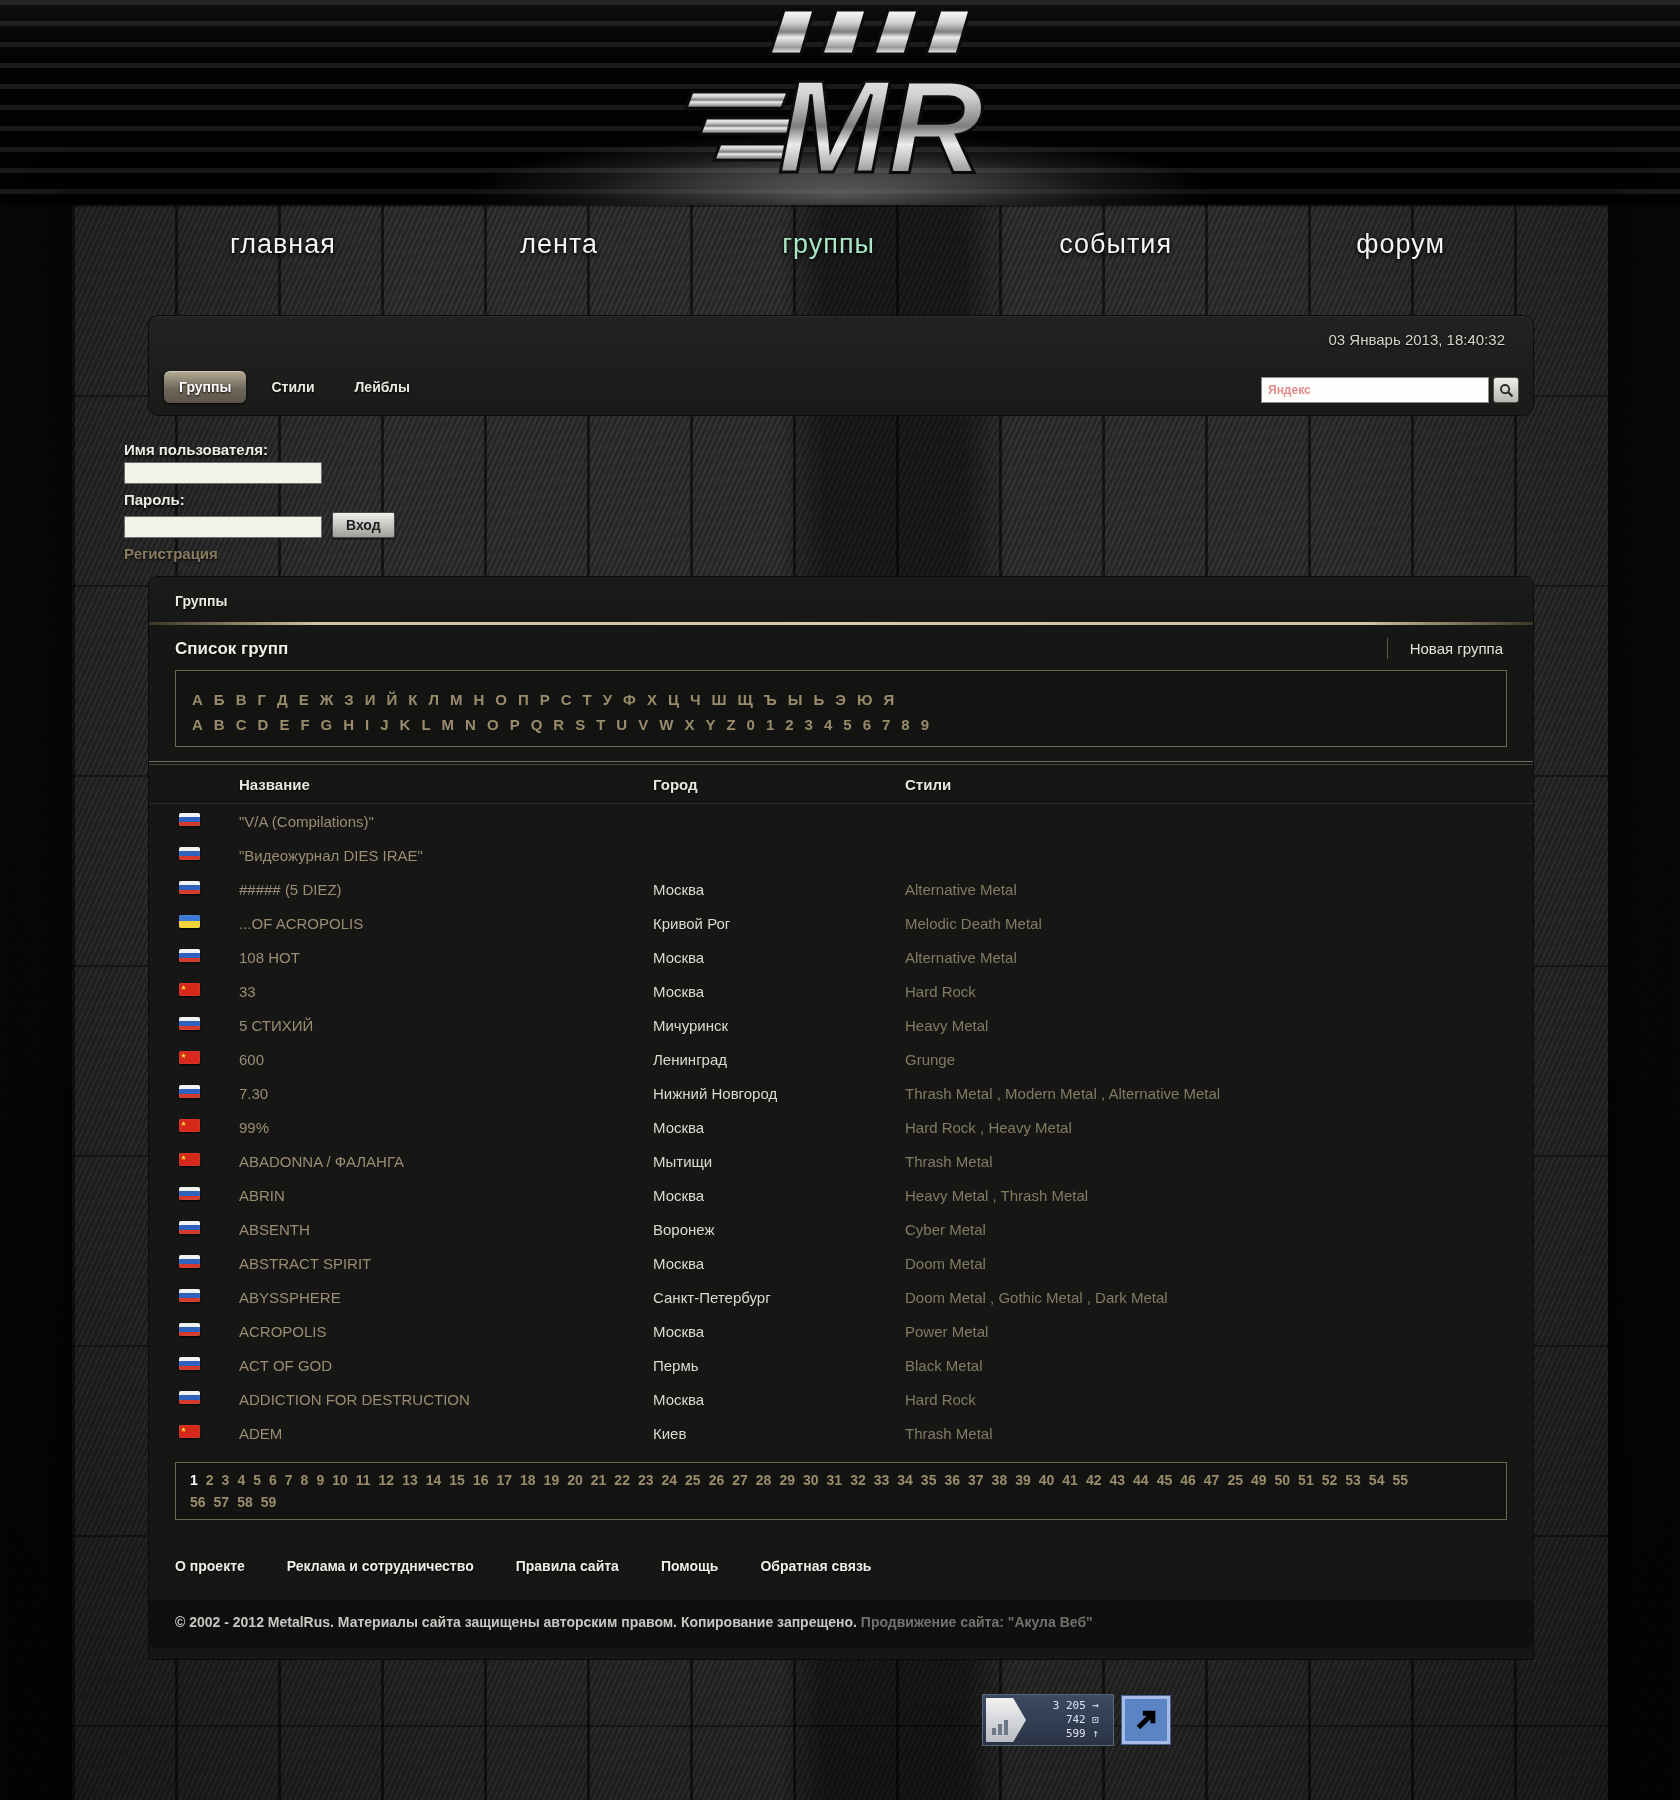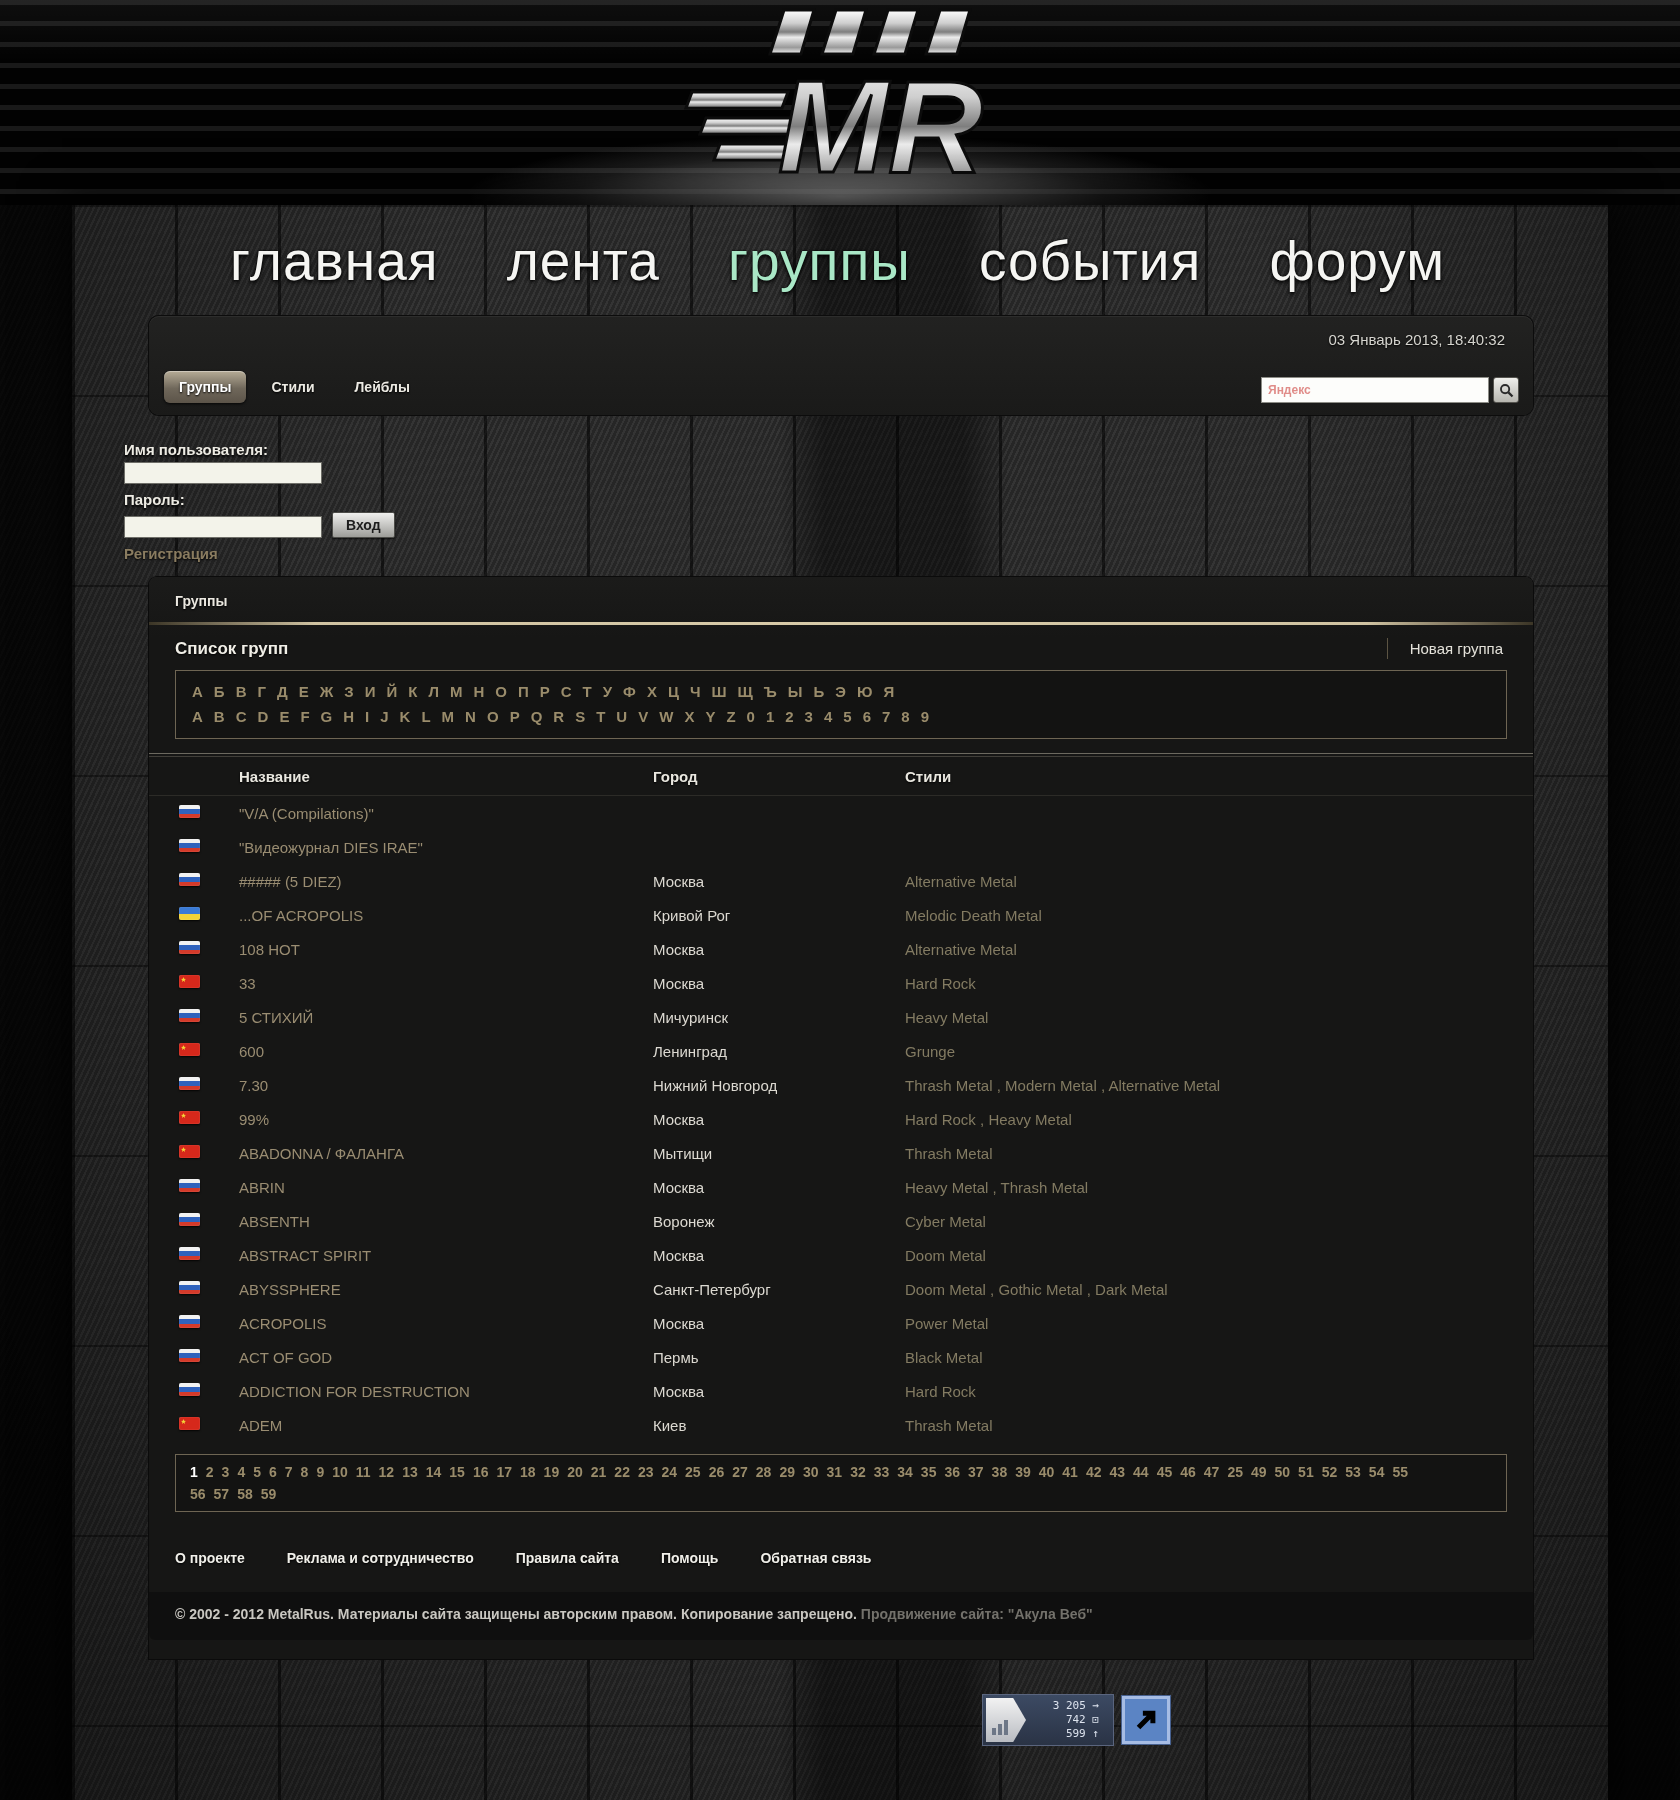--- a/index.html
+++ b/index.html
@@ -25,21 +25,21 @@
       radial-gradient(ellipse at 50% 28%, transparent 45%, rgba(0,0,0,.45) 100%),
       linear-gradient(90deg, transparent 46%, rgba(0,0,0,.45) 49% 58%, transparent 61%),
       repeating-linear-gradient(90deg, rgba(0,0,0,.55) 0 3px, transparent 3px 103px),
       repeating-linear-gradient(180deg, rgba(0,0,0,.4) 0 2px, transparent 2px 190px),
       repeating-linear-gradient(115deg,#343434 0 2px,#262626 2px 5px);
     box-shadow:0 0 38px 10px rgba(0,0,0,.7);}
 
   
   .main-nav{position:absolute;top:24px;left:158px;right:162px;display:flex;
     justify-content:space-between;align-items:center;}
-  .nav-item{font-size:55px;color:#f5f5f2;text-decoration:none;letter-spacing:1px;
+  .nav-item{font-size:27px;color:#f5f5f2;text-decoration:none;letter-spacing:1px;
     text-shadow:0 2px 4px #000,0 0 2px #000;cursor:pointer;}
   .nav-item.active{color:#a9e7c6;}
 
   
   .toolbar{position:absolute;top:111px;left:77px;width:1384px;height:99px;
     background:linear-gradient(180deg,#222221,#1a1a19);border-radius:10px;
     box-shadow:0 0 0 1px #0c0c0c, inset 0 1px 0 rgba(255,255,255,.05);}
   .datetime{position:absolute;top:15px;right:28px;font-size:15px;color:#d6d5cf;
     text-shadow:0 1px 2px #000;}
   .tabs{position:absolute;left:15px;bottom:12px;display:flex;gap:10px;align-items:center;}
@@ -77,21 +77,21 @@
     box-shadow:0 0 0 1px #0b0b0b;box-sizing:border-box;}
   .crumb{padding:16px 26px 13px;font-size:14px;font-weight:bold;color:#ece9e1;
     text-shadow:0 1px 2px #000;}
   .gold-divider{height:3px;
     background:linear-gradient(90deg,#3b3526,#d0c3a2 12%,#d8cba9 50%,#d0c3a2 88%,#3b3526);}
   .list-head{display:flex;justify-content:space-between;align-items:baseline;
     padding:13px 26px 9px;}
   .list-title{font-size:17px;font-weight:bold;color:#f1efe7;text-shadow:0 1px 2px #000;}
   .new-group{font-size:15px;color:#e3e1d9;text-decoration:none;cursor:pointer;
     border-left:1px solid #5c5443;padding:2px 4px 2px 22px;}
-  .alphabet{margin:2px 26px 0;border:1px solid #6e6553;padding:8px 16px 9px;
+  .alphabet{margin:2px 26px 0;border:1px solid #6e6553;padding:16px 16px 9px;
     background:rgba(0,0,0,.12);}
   .alpha-row{line-height:25px;white-space:nowrap;}
   .alpha-letter{font-size:15px;font-weight:bold;color:#9a8c6b;text-decoration:none;
     margin-right:11px;cursor:pointer;}
   .double-line{margin-top:14px;height:4px;
     background:linear-gradient(180deg,#6c695f 0 1px,transparent 1px 3px,#413f39 3px 4px);}
 
   
   .grid-row{display:grid;grid-template-columns:60px 414px 252px auto;
     align-items:center;padding:0 26px 0 30px;}

